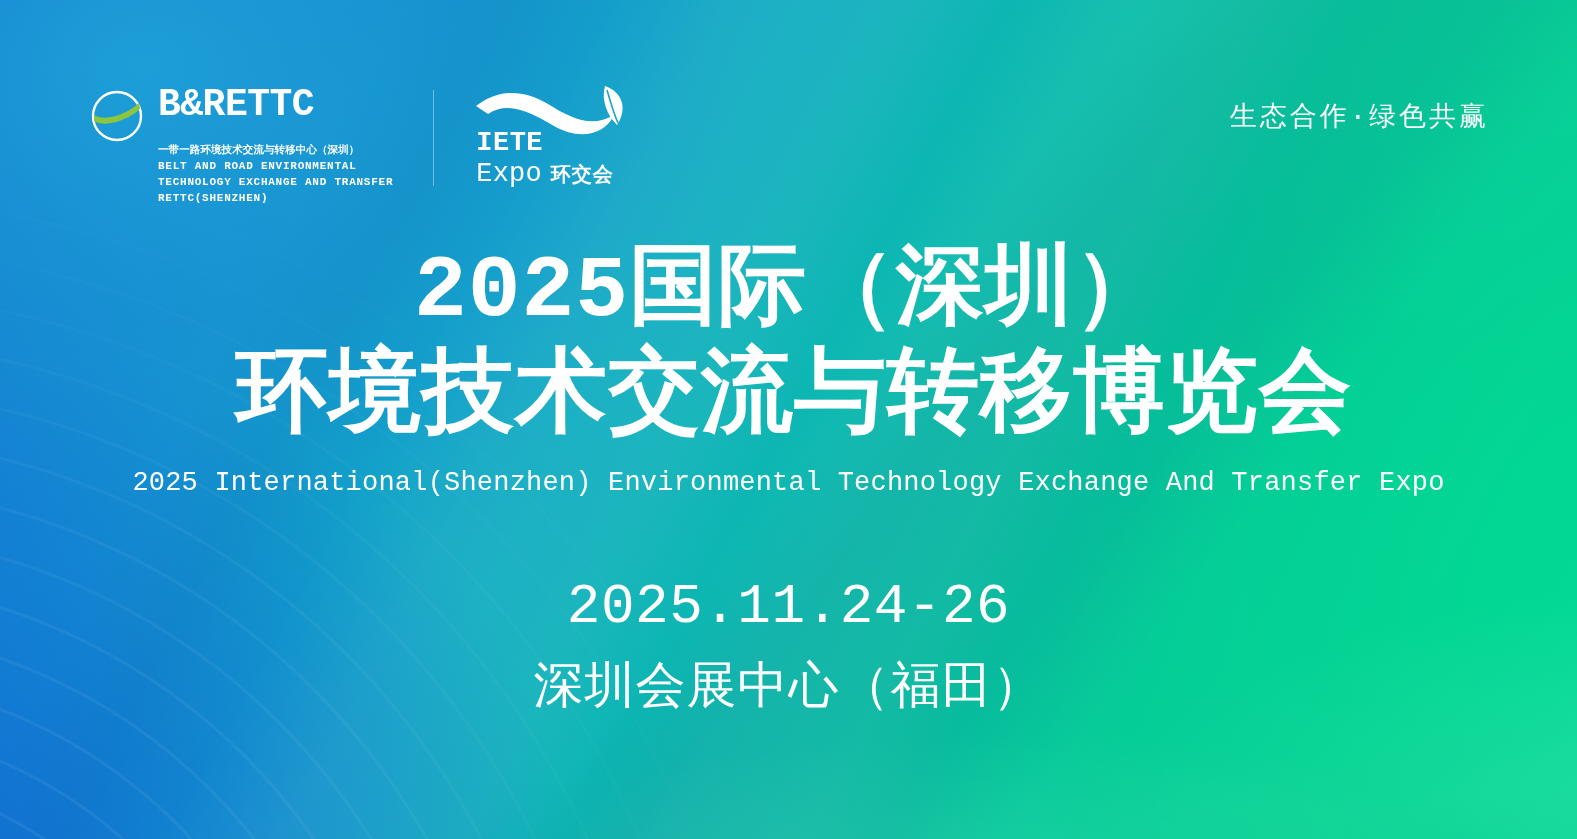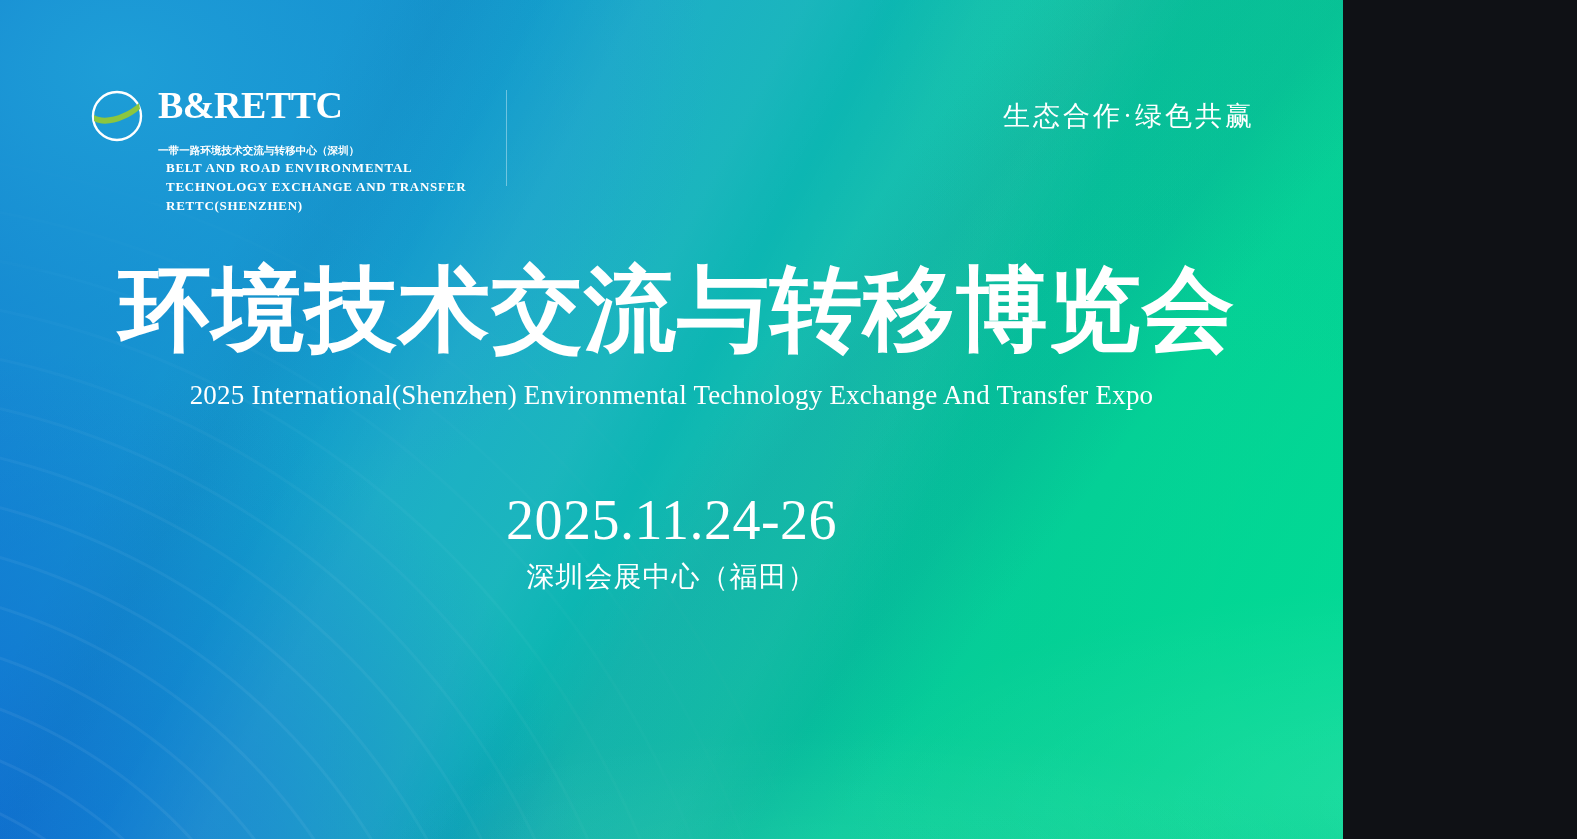--- a/index.html
+++ b/index.html
@@ -4,24 +4,24 @@
 <style>
   html, body {
     margin: 0;
     padding: 0;
     background: #0f1115;
   }
   * { box-sizing: border-box; }
 
   .banner {
     position: relative;
-    width: 1343px;
+    width: 1577px;
     height: 839px;
     overflow: hidden;
-    font-family: Liberation Serif, serif;
+    font-family: Liberation Mono, monospace;
     
     background:
       linear-gradient(118deg,
         #1474d4 0%,
         #1488d2 14%,
         #129ecb 28%,
         #0fadc0 40%,
         #0cb8b0 52%,
         #09c4a2 64%,
         #06cd97 76%,
@@ -149,27 +149,26 @@
     color: #ffffff;
     font-size: 10.5px;
     font-weight: bold;
     line-height: 1.25;
     margin-top: 20px;
     letter-spacing: 0.1px;
     white-space: nowrap;
   }
   .brettc-en {
     color: #ffffff;
-    font-size: 13px;
+    font-size: 11px;
     font-weight: bold;
     line-height: 1.45;
     letter-spacing: 0.75px;
     margin-top: 2px;
     white-space: nowrap;
-    margin-left: 8px;
   }
 
   .logo-divider {
     width: 1px;
     align-self: stretch;
     margin: 6px 4px 0 4px;
     background: rgba(255,255,255,0.38);
     height: 96px;
   }
 
@@ -253,25 +252,25 @@
     margin-top: 76px;
     color: #ffffff;
   }
   .meta-date {
     font-size: 56px;
     font-weight: normal;
     letter-spacing: 0.5px;
     line-height: 1.18;
   }
   .meta-venue {
-    font-size: 28px;
+    font-size: 50px;
     font-weight: normal;
     letter-spacing: 1px;
     line-height: 1.3;
-    margin-top: 6px;
+    margin-top: 16px;
   }
 </style>
 </head>
 <body>
 
 <div class="banner">
 
   <div class="bg-layer bg-tint-tl"></div>
   <div class="bg-layer bg-tint-bl"></div>
   <div class="bg-layer bg-tint-r"></div>
@@ -300,27 +299,47 @@
           <div class="brettc-en">
             <div>BELT AND ROAD ENVIRONMENTAL</div>
             <div>TECHNOLOGY EXCHANGE AND TRANSFER</div>
             <div>RETTC(SHENZHEN)</div>
           </div>
         </div>
       </div>
 
       <div class="logo-divider"></div>
 
+      <div class="iete">
+        <div class="iete-swoosh">
+          <svg width="160" height="62" viewBox="0 0 160 62" aria-hidden="true">
+
+            <path d="M2 22 C22 6, 48 4, 74 20 C98 35, 118 44, 140 31
+                     C130 52, 104 56, 80 42 C58 29, 34 16, 14 30 Z" fill="#ffffff"></path>
+
+            <path d="M131 2 C148 8, 154 24, 143 41 C133 31, 127 16, 131 2 Z" fill="#ffffff"></path>
+            <path d="M133 6 C137 20, 140 30, 144 39" fill="none" stroke="#19a5c6" stroke-width="1.6"></path>
+          </svg>
+        </div>
+        <div class="iete-text">
+          <div class="iete-top">IETE</div>
+          <div class="iete-bottom">
+            <span class="iete-expo">Expo</span>
+            <span class="iete-cn">环交会</span>
+          </div>
+        </div>
+      </div>
 
     </div>
 
     <div class="tagline">生态合作·绿色共赢</div>
   </div>
 
   <div class="main">
+    <div class="title-line title-line-1">2025国际（深圳）</div>
     <div class="title-line title-line-2">环境技术交流与转移博览会</div>
     <div class="subtitle-en">2025 International(Shenzhen) Environmental Technology Exchange And Transfer Expo</div>
     <div class="meta">
       <div class="meta-date">2025.11.24-26</div>
       <div class="meta-venue">深圳会展中心（福田）</div>
     </div>
   </div>
 
 </div>
 

